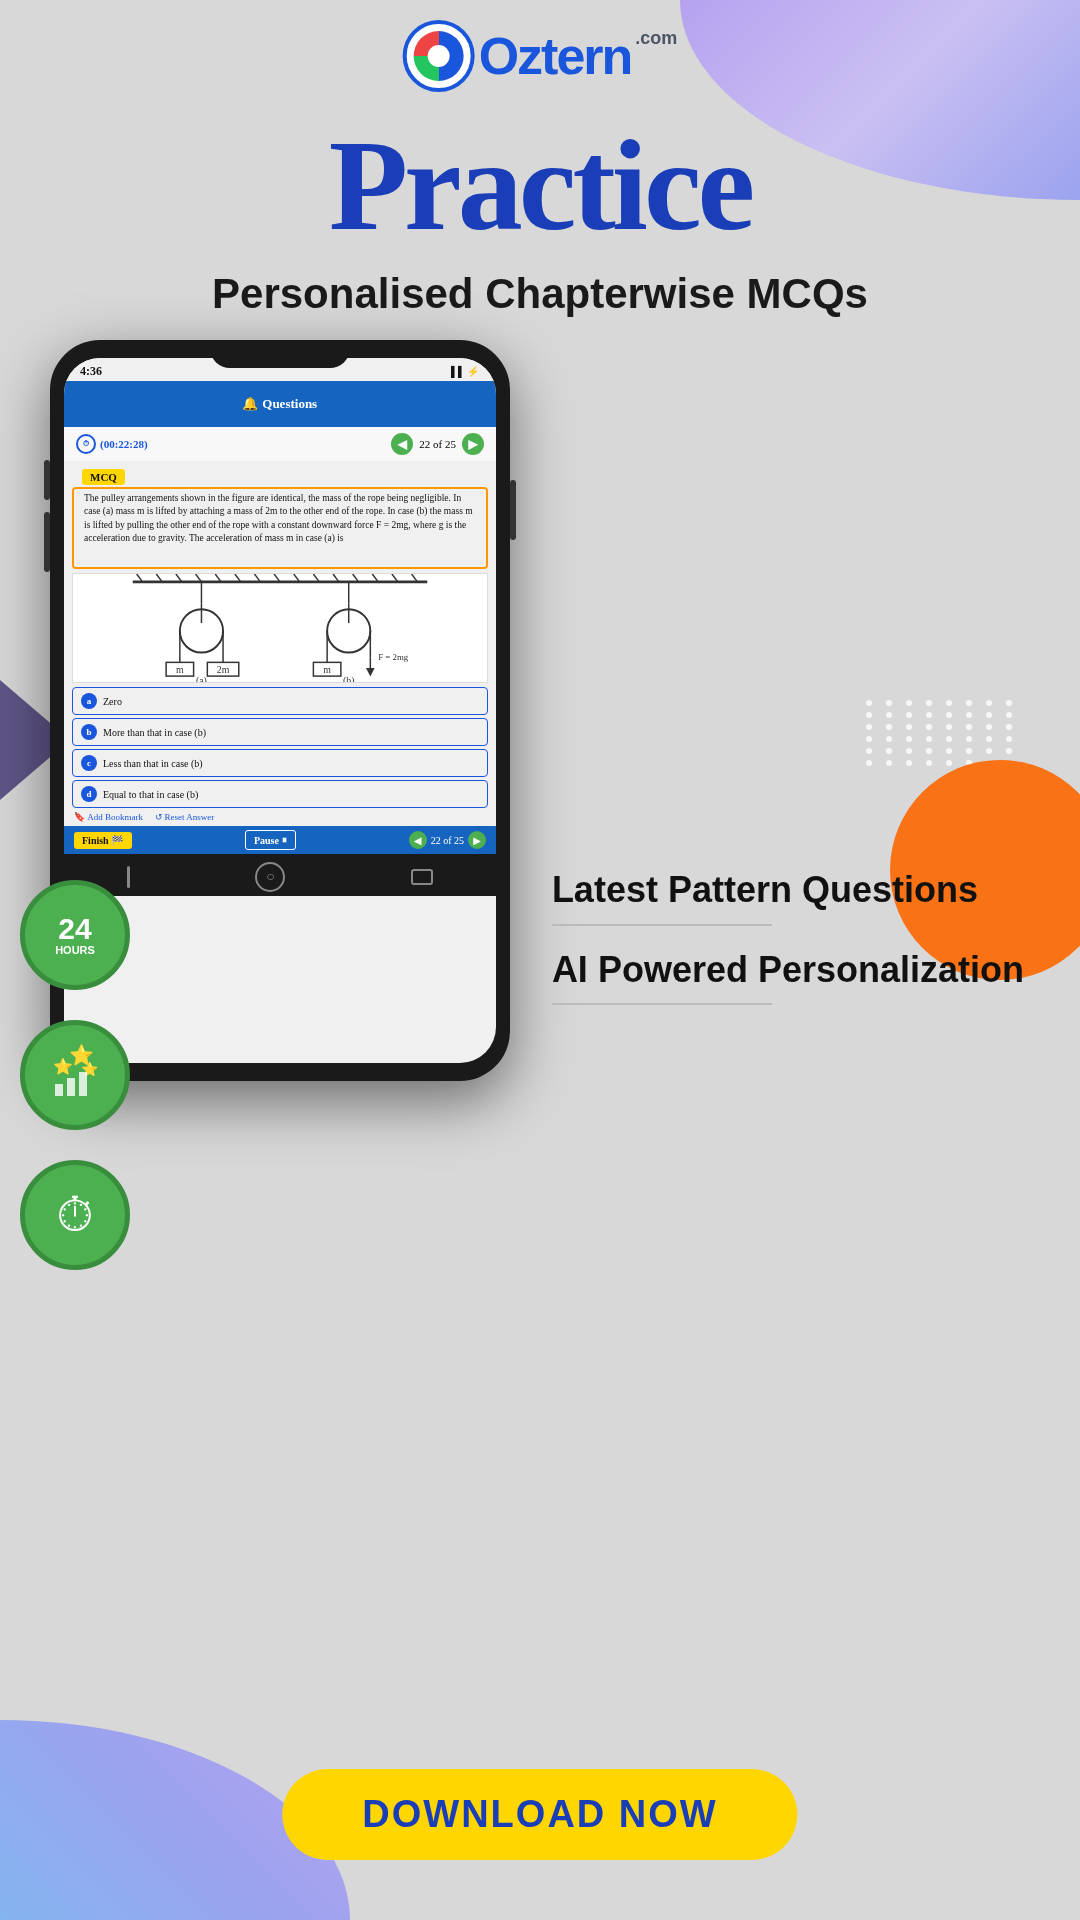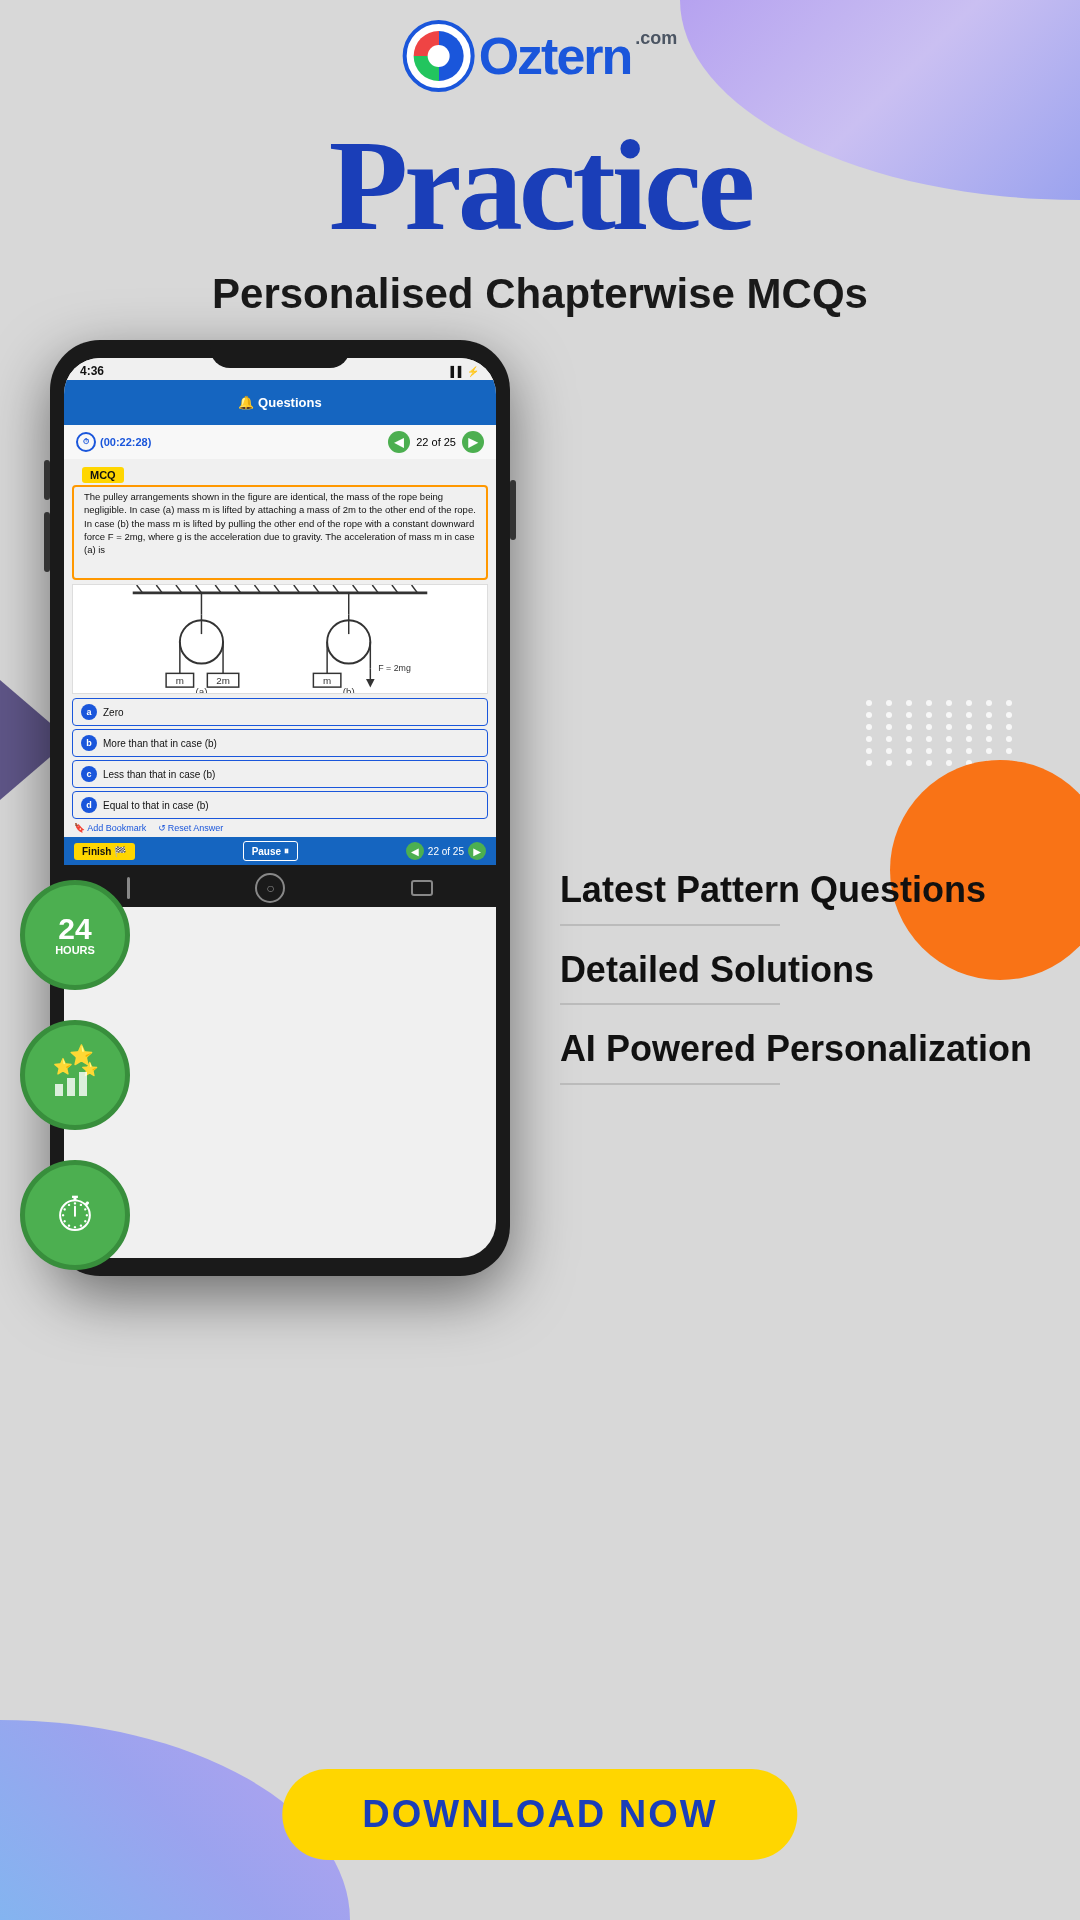--- a/index.html
+++ b/index.html
@@ -152,26 +152,27 @@
 
     
     .phone-wrapper {
       position: absolute;
       top: 340px;
       left: 50px;
       z-index: 5;
     }
     .phone {
       width: 460px;
-      height: 936px;
+      height: 741px;
       background: #1a1a1a;
       border-radius: 50px;
       padding: 18px 14px;
       box-shadow: 0 20px 60px rgba(0,0,0,0.5);
       position: relative;
+      font-family: Liberation Serif, serif;
     }
     .phone-notch {
       position: absolute;
       top: 0; left: 50%;
       transform: translateX(-50%);
       width: 140px; height: 28px;
       background: #1a1a1a;
       border-radius: 0 0 20px 20px;
       z-index: 10;
     }
@@ -393,21 +394,21 @@
     }
     .home-line {
       width: 3px; height: 22px;
       background: #888;
       border-radius: 2px;
     }
 
     
     .features {
       position: absolute;
-      right: 48px;
+      right: 56px;
       top: 870px;
       z-index: 5;
     }
     .feature-item {
       margin-bottom: 24px;
     }
     .feature-title {
       font-size: 36px;
       font-weight: 900;
       color: #111;
@@ -725,24 +726,19 @@
   <div style="font-size:48px; color:white; line-height:1;">⏱</div>
 </div>
 
 <div class="features">
   <div class="feature-item">
     <div class="feature-title">Latest Pattern
 Questions</div>
     <div class="feature-divider"></div>
   </div>
   <div class="feature-item">
-    <div class="feature-title">Detailed
-Solutions</div>
-    <div class="feature-divider"></div>
-  </div>
-  <div class="feature-item">
     <div class="feature-title">AI Powered
 Personalization</div>
     <div class="feature-divider"></div>
   </div>
 </div>
 
 <div class="download-btn">DOWNLOAD NOW</div>
 
 </body></html>

